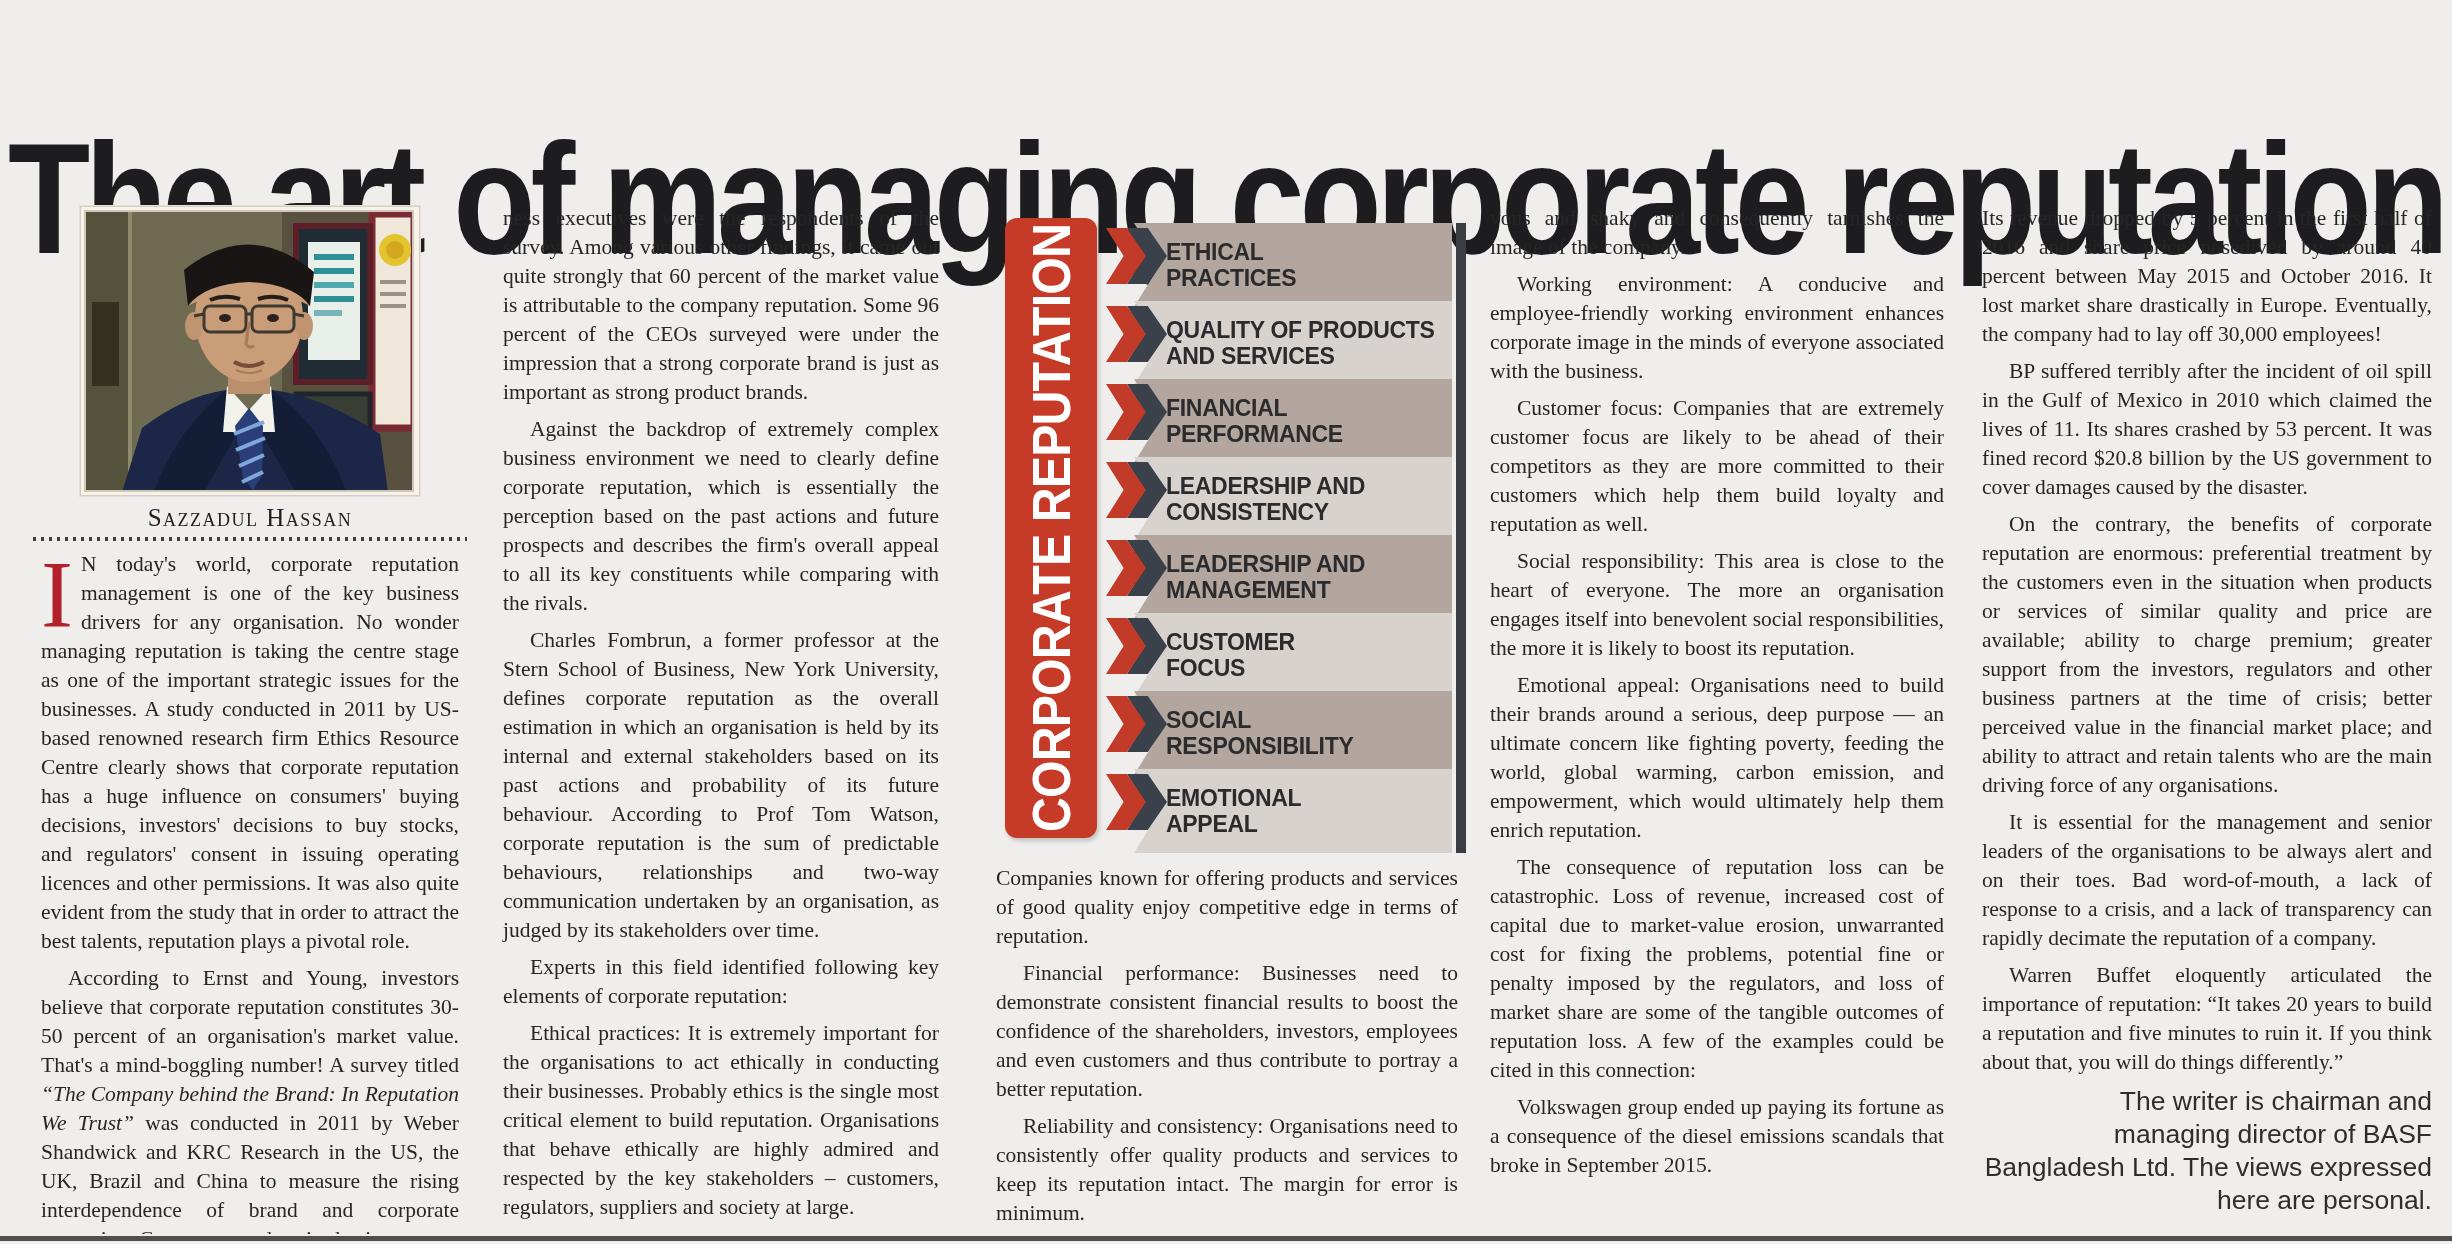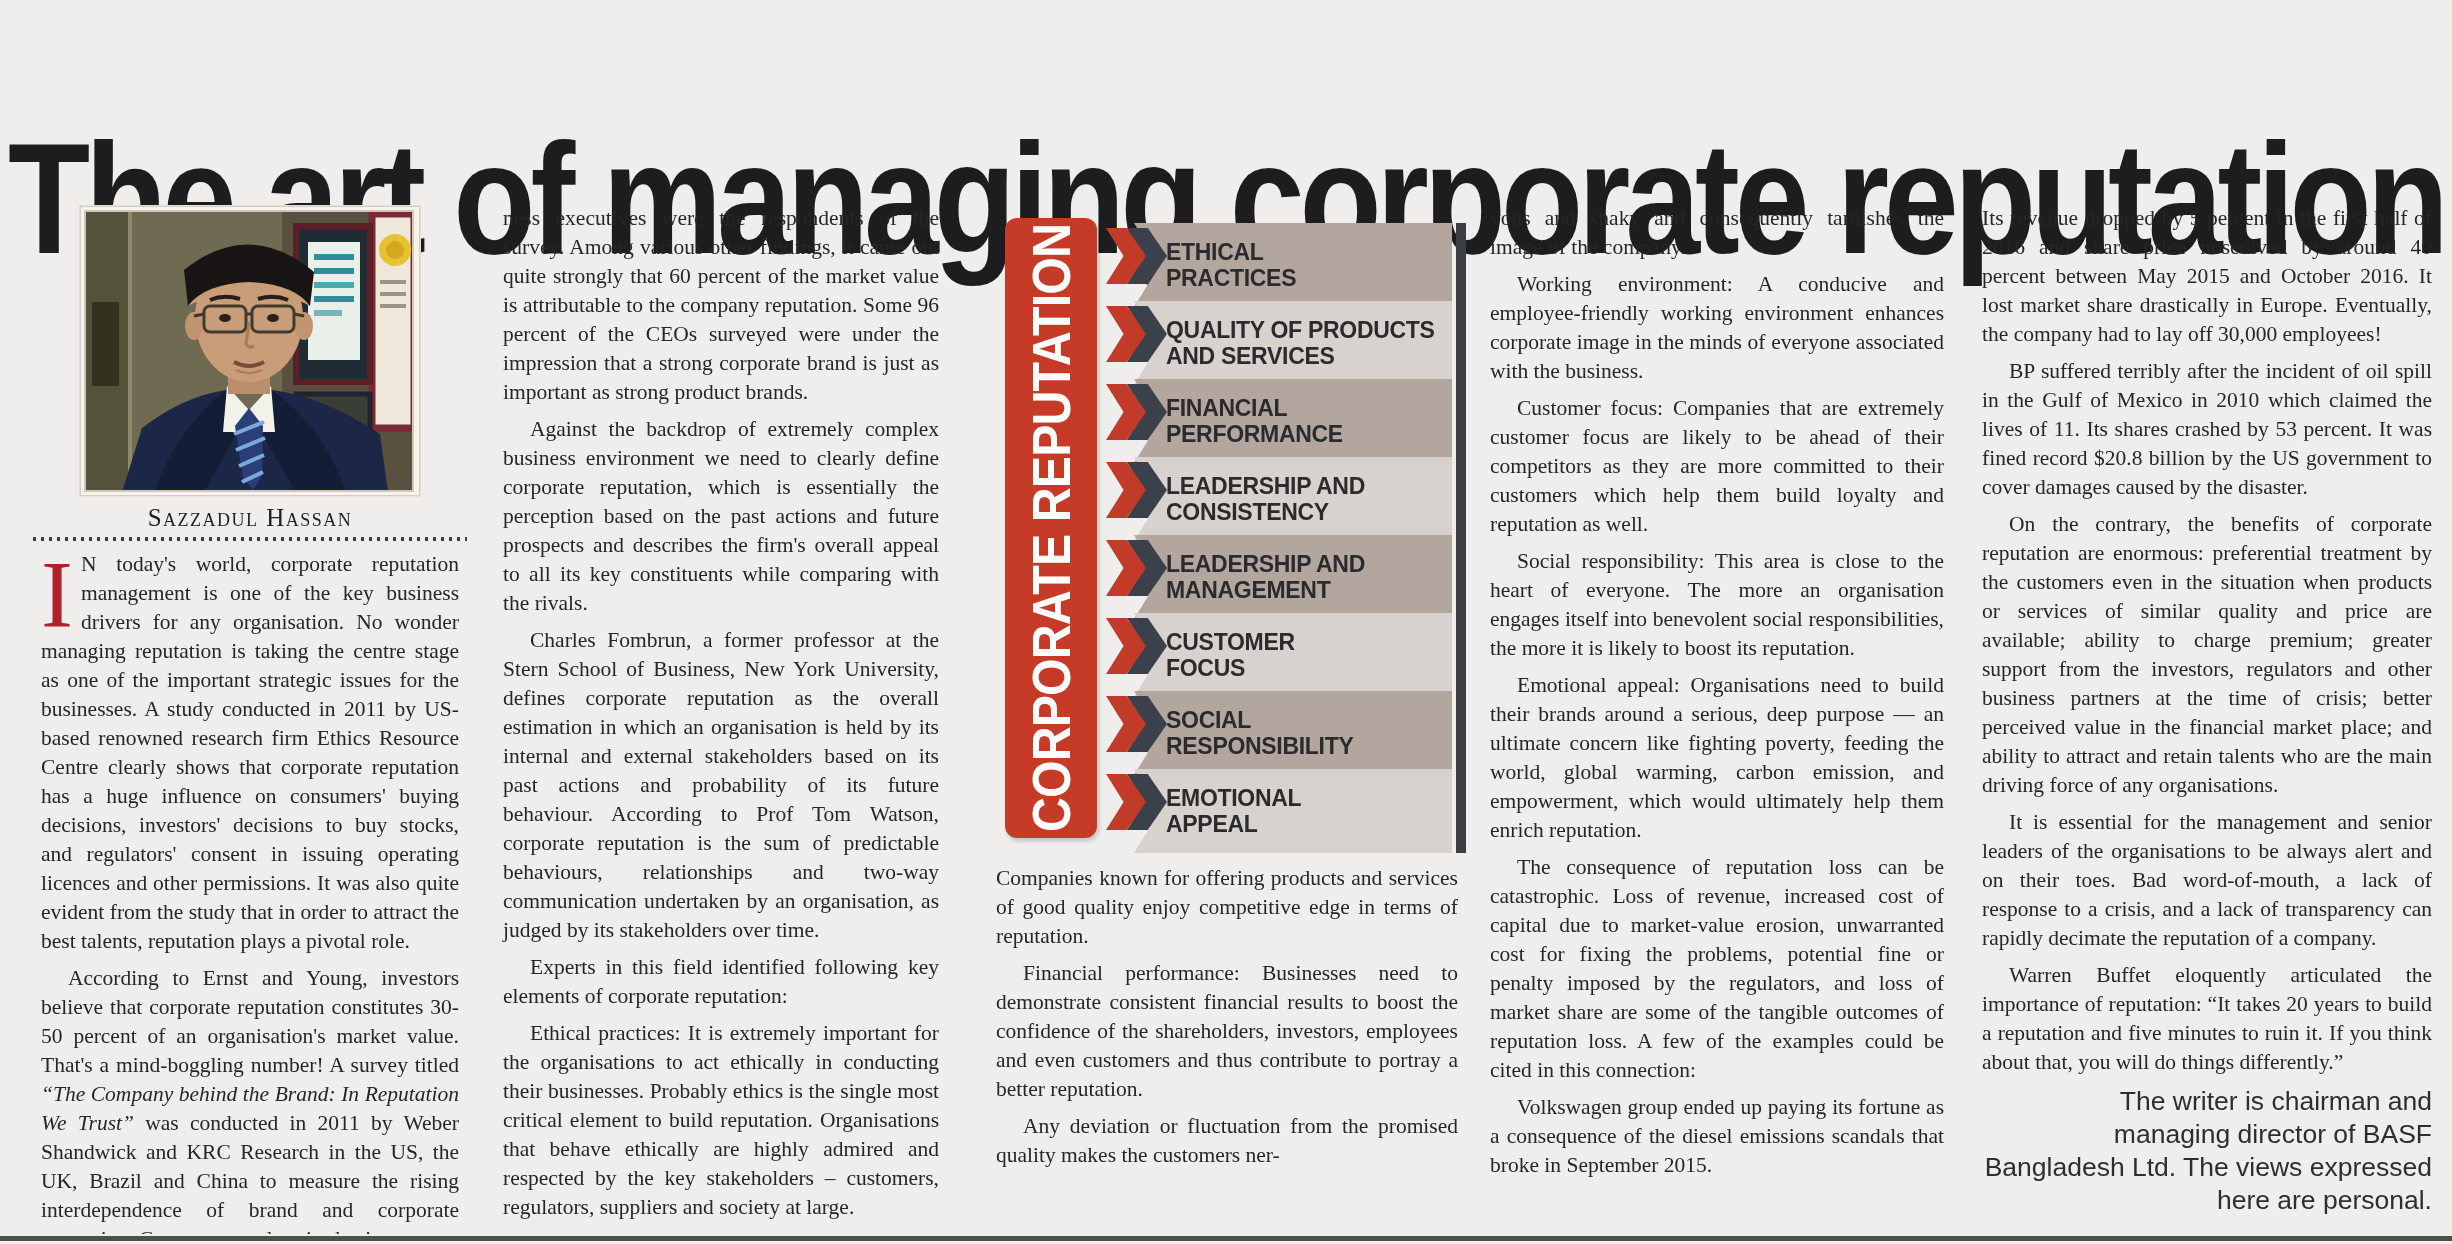--- a/index.html
+++ b/index.html
@@ -246,20 +246,21 @@
       <div class="chev chev-red"></div>
       <div class="chev chev-dark"></div>
       <div class="bar-label">
           <div>EMOTIONAL</div>
           <div>APPEAL</div>
         </div>
     </div>
   </div>
   <p class="noindent">Companies known for offering products and services of good quality enjoy competitive edge in terms of reputation.</p>
   <p>Financial performance: Businesses need to demonstrate consistent financial results to boost the confidence of the shareholders, investors, employees and even customers and thus contribute to portray a better reputation.</p>
+  <p>Reliability and consistency: Organisations need to consistently offer quality products and services to keep its reputation intact. The margin for error is minimum.</p>
   <p>Any deviation or fluctuation from the promised quality makes the customers ner-</p>
 </div>
 
 <div class="col col-4">
   <p class="noindent">vous and shaky and consequently tarnishes the image of the company.</p>
   <p>Working environment:  A conducive and employee-friendly working environment enhances corporate image in the minds of everyone associated with the business.</p>
   <p>Customer focus:  Companies that are extremely customer focus are likely to be ahead of their competitors as they are more committed to their customers which help them build loyalty and reputation as well.</p>
   <p>Social responsibility:  This area is close to the heart of everyone. The more an organisation engages itself into benevolent social responsibilities, the more it is likely to boost its reputation.</p>
   <p>Emotional appeal: Organisations need to build their brands around a serious, deep purpose — an ultimate concern like fighting poverty, feeding the world, global warming, carbon emission, and empowerment, which would ultimately help them enrich reputation.</p>
   <p>The consequence of reputation loss can be catastrophic. Loss of revenue, increased cost of capital due to market-value erosion, unwarranted cost for fixing the problems, potential fine or penalty imposed by the regulators, and loss of market share are some of the tangible outcomes of reputation loss. A few of the examples could be cited in this connection:</p>

